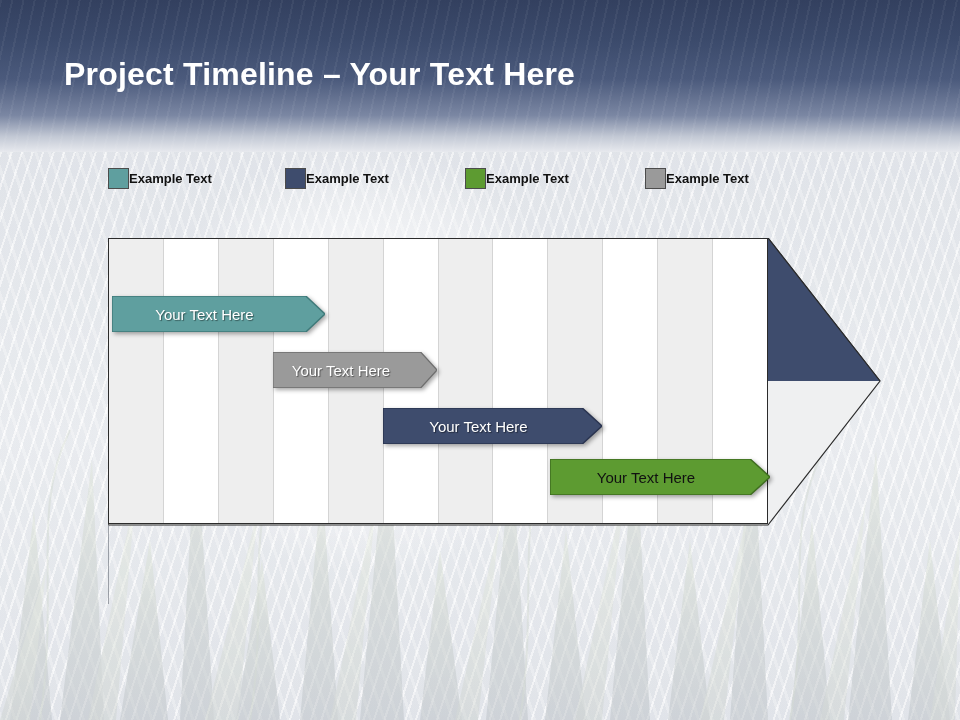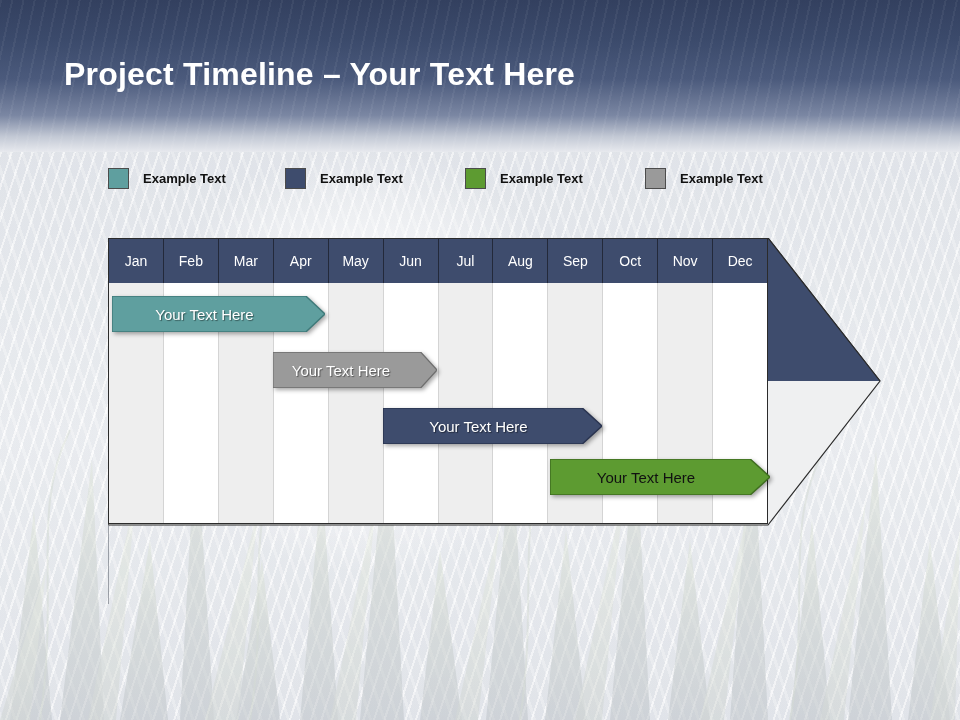--- a/index.html
+++ b/index.html
@@ -83,21 +83,21 @@
   .legend {
     position: absolute;
     left: 108px; top: 168px;
     width: 700px; height: 28px;
   }
   .legend-item {
     position: absolute;
     top: 0;
     display: flex;
     align-items: center;
-    gap: 14px;
+    gap: 0;
     white-space: nowrap;
   }
   .legend-swatch {
     width: 21px; height: 21px;
     border: 1px solid #4c4c4c;
     box-sizing: border-box;
   }
   .legend-label {
     font-size: 13px;
     font-weight: bold;
@@ -293,34 +293,20 @@
       <div class="col"></div>
       <div class="col alt"></div>
       <div class="col"></div>
       <div class="col alt"></div>
       <div class="col"></div>
       <div class="col alt"></div>
       <div class="col"></div>
       <div class="col alt"></div>
       <div class="col"></div>
     </div>
-    <div class="months">
-      <div class="month">Jan</div>
-      <div class="month">Feb</div>
-      <div class="month">Mar</div>
-      <div class="month">Apr</div>
-      <div class="month">May</div>
-      <div class="month">Jun</div>
-      <div class="month">Jul</div>
-      <div class="month">Aug</div>
-      <div class="month">Sep</div>
-      <div class="month">Oct</div>
-      <div class="month">Nov</div>
-      <div class="month">Dec</div>
-    </div>
   </div>
 
   <div class="bars">
     <div class="bar" id="bar0" style="left: 4px; top: 58px; width: 213px;">
       <span class="bar-shape">
         <svg viewBox="0 0 200 36" preserveAspectRatio="none">
           <path d="M0 0 L182 0 L200 18 L182 36 L0 36 Z" fill="#5f9f9f" stroke="#3f7a7a" stroke-width="1.4"></path>
         </svg>
       </span>
       <span class="bar-label light">Your  Text Here</span>

